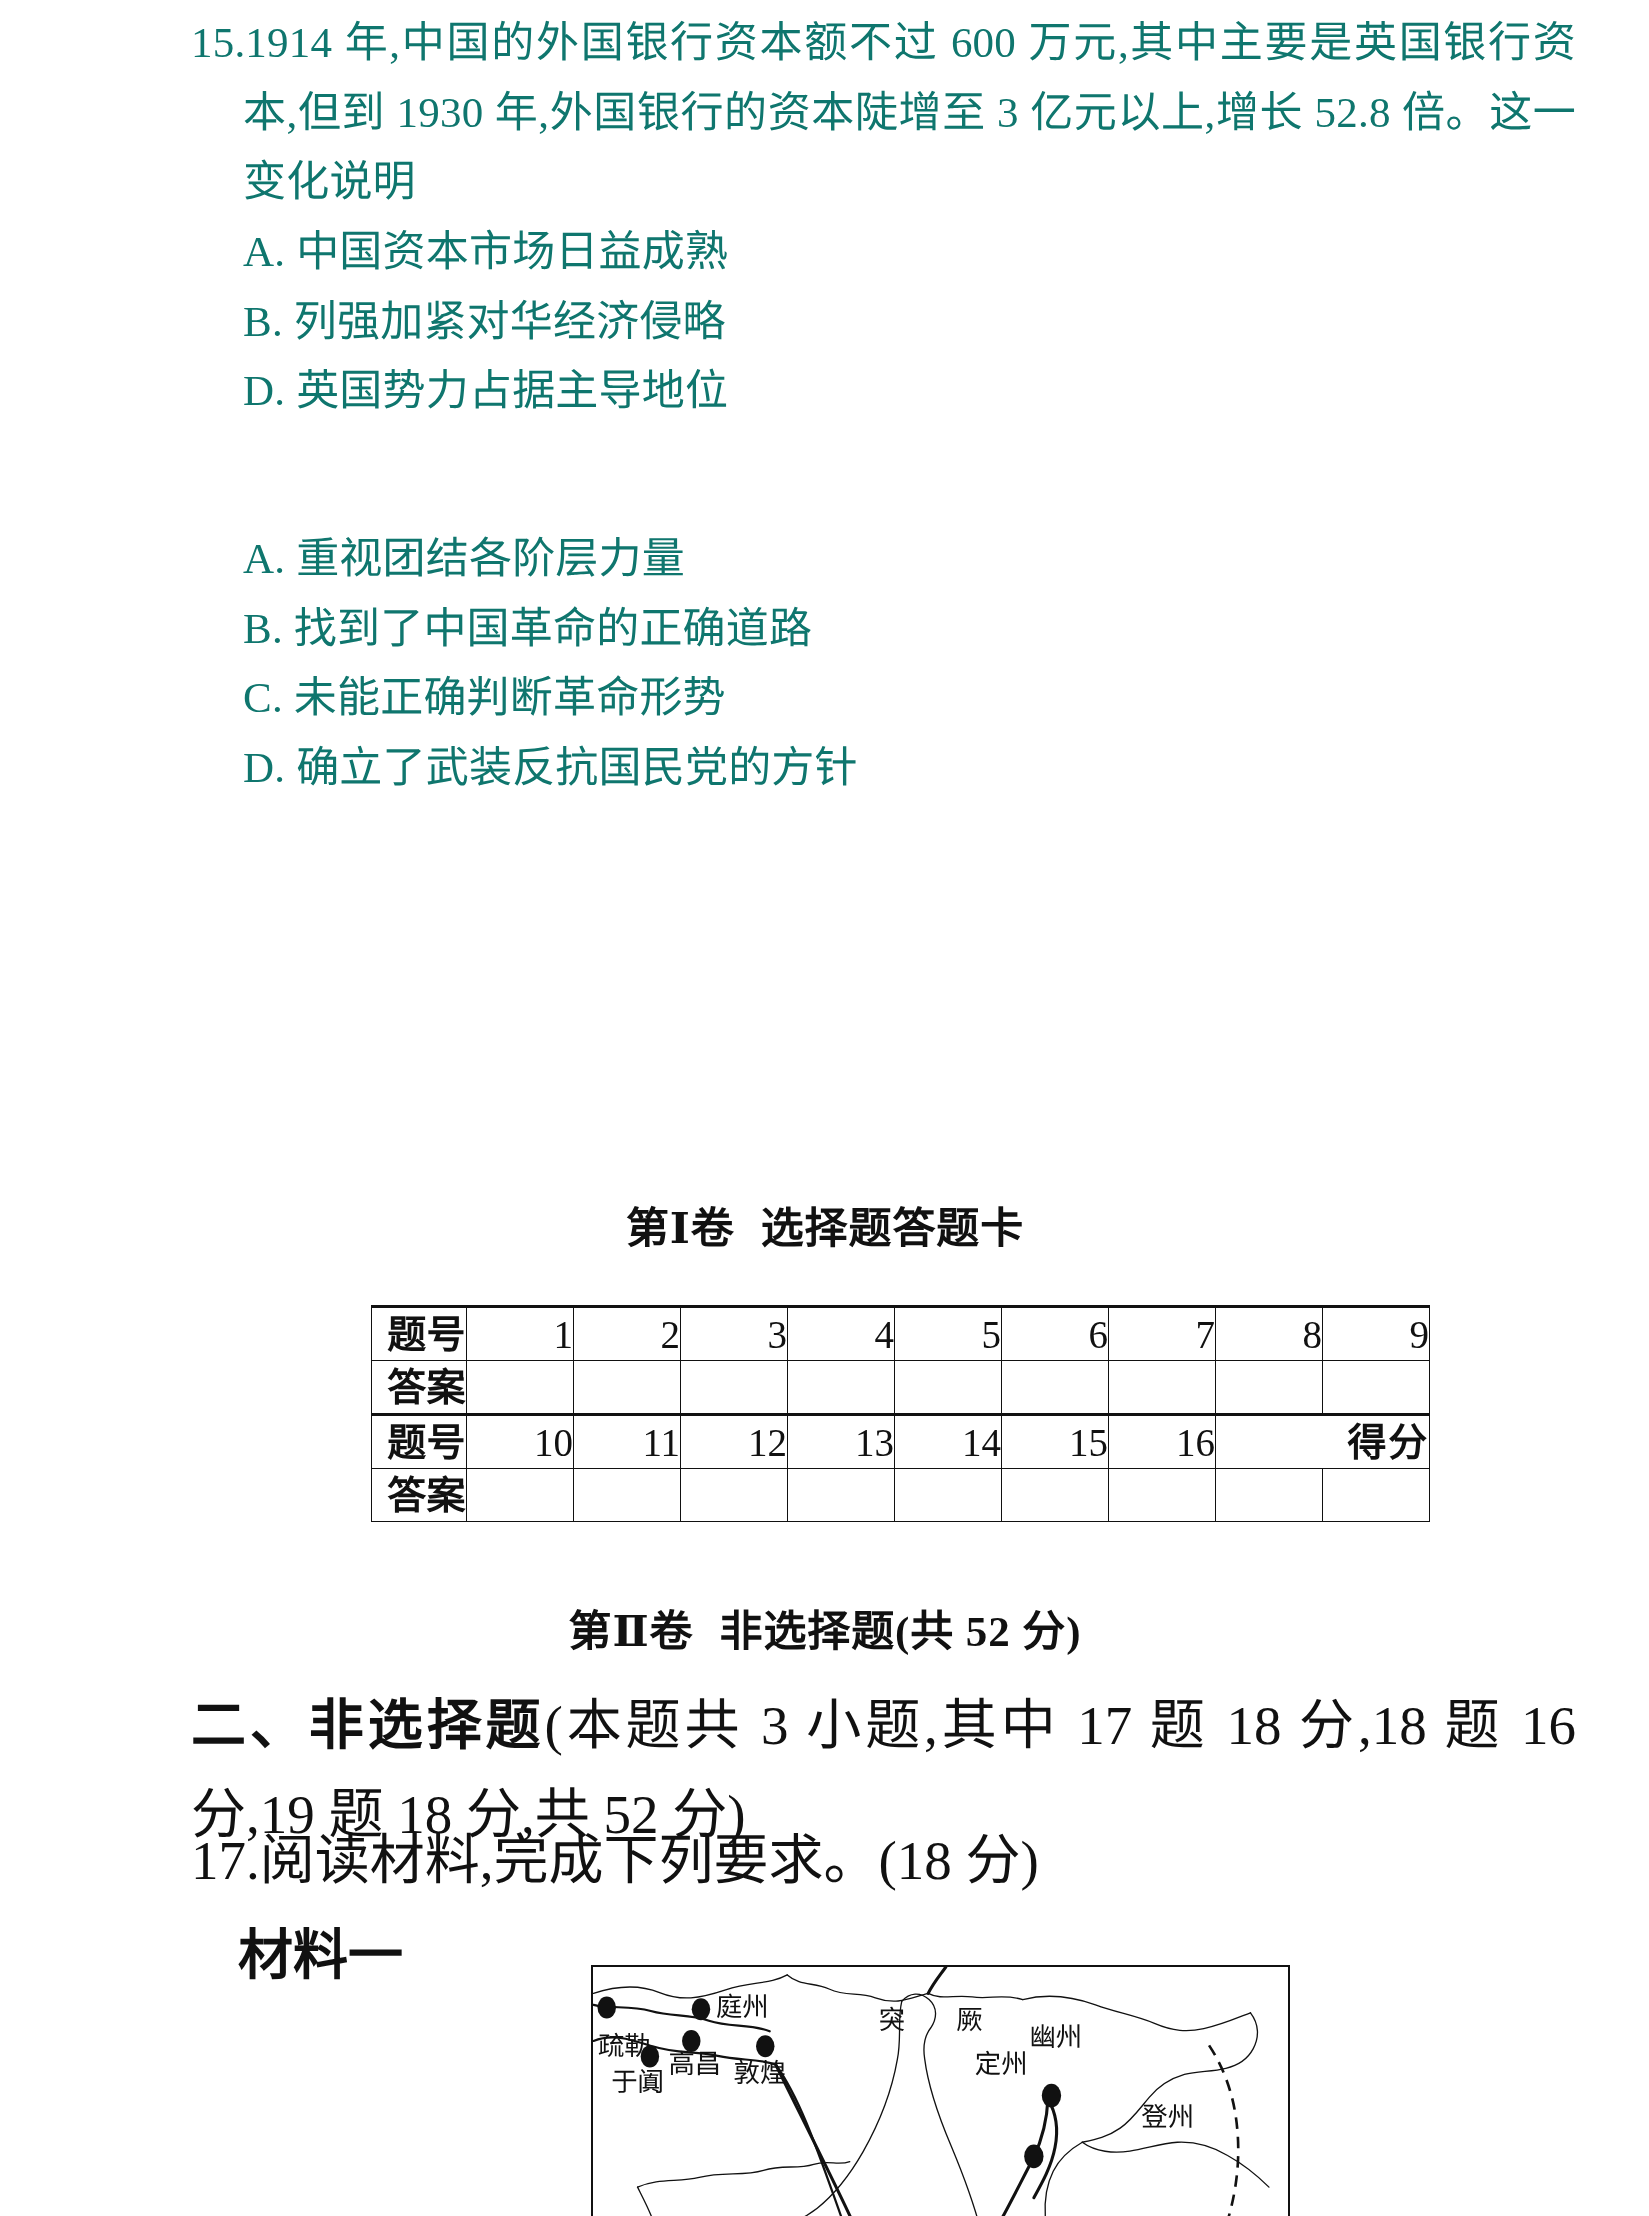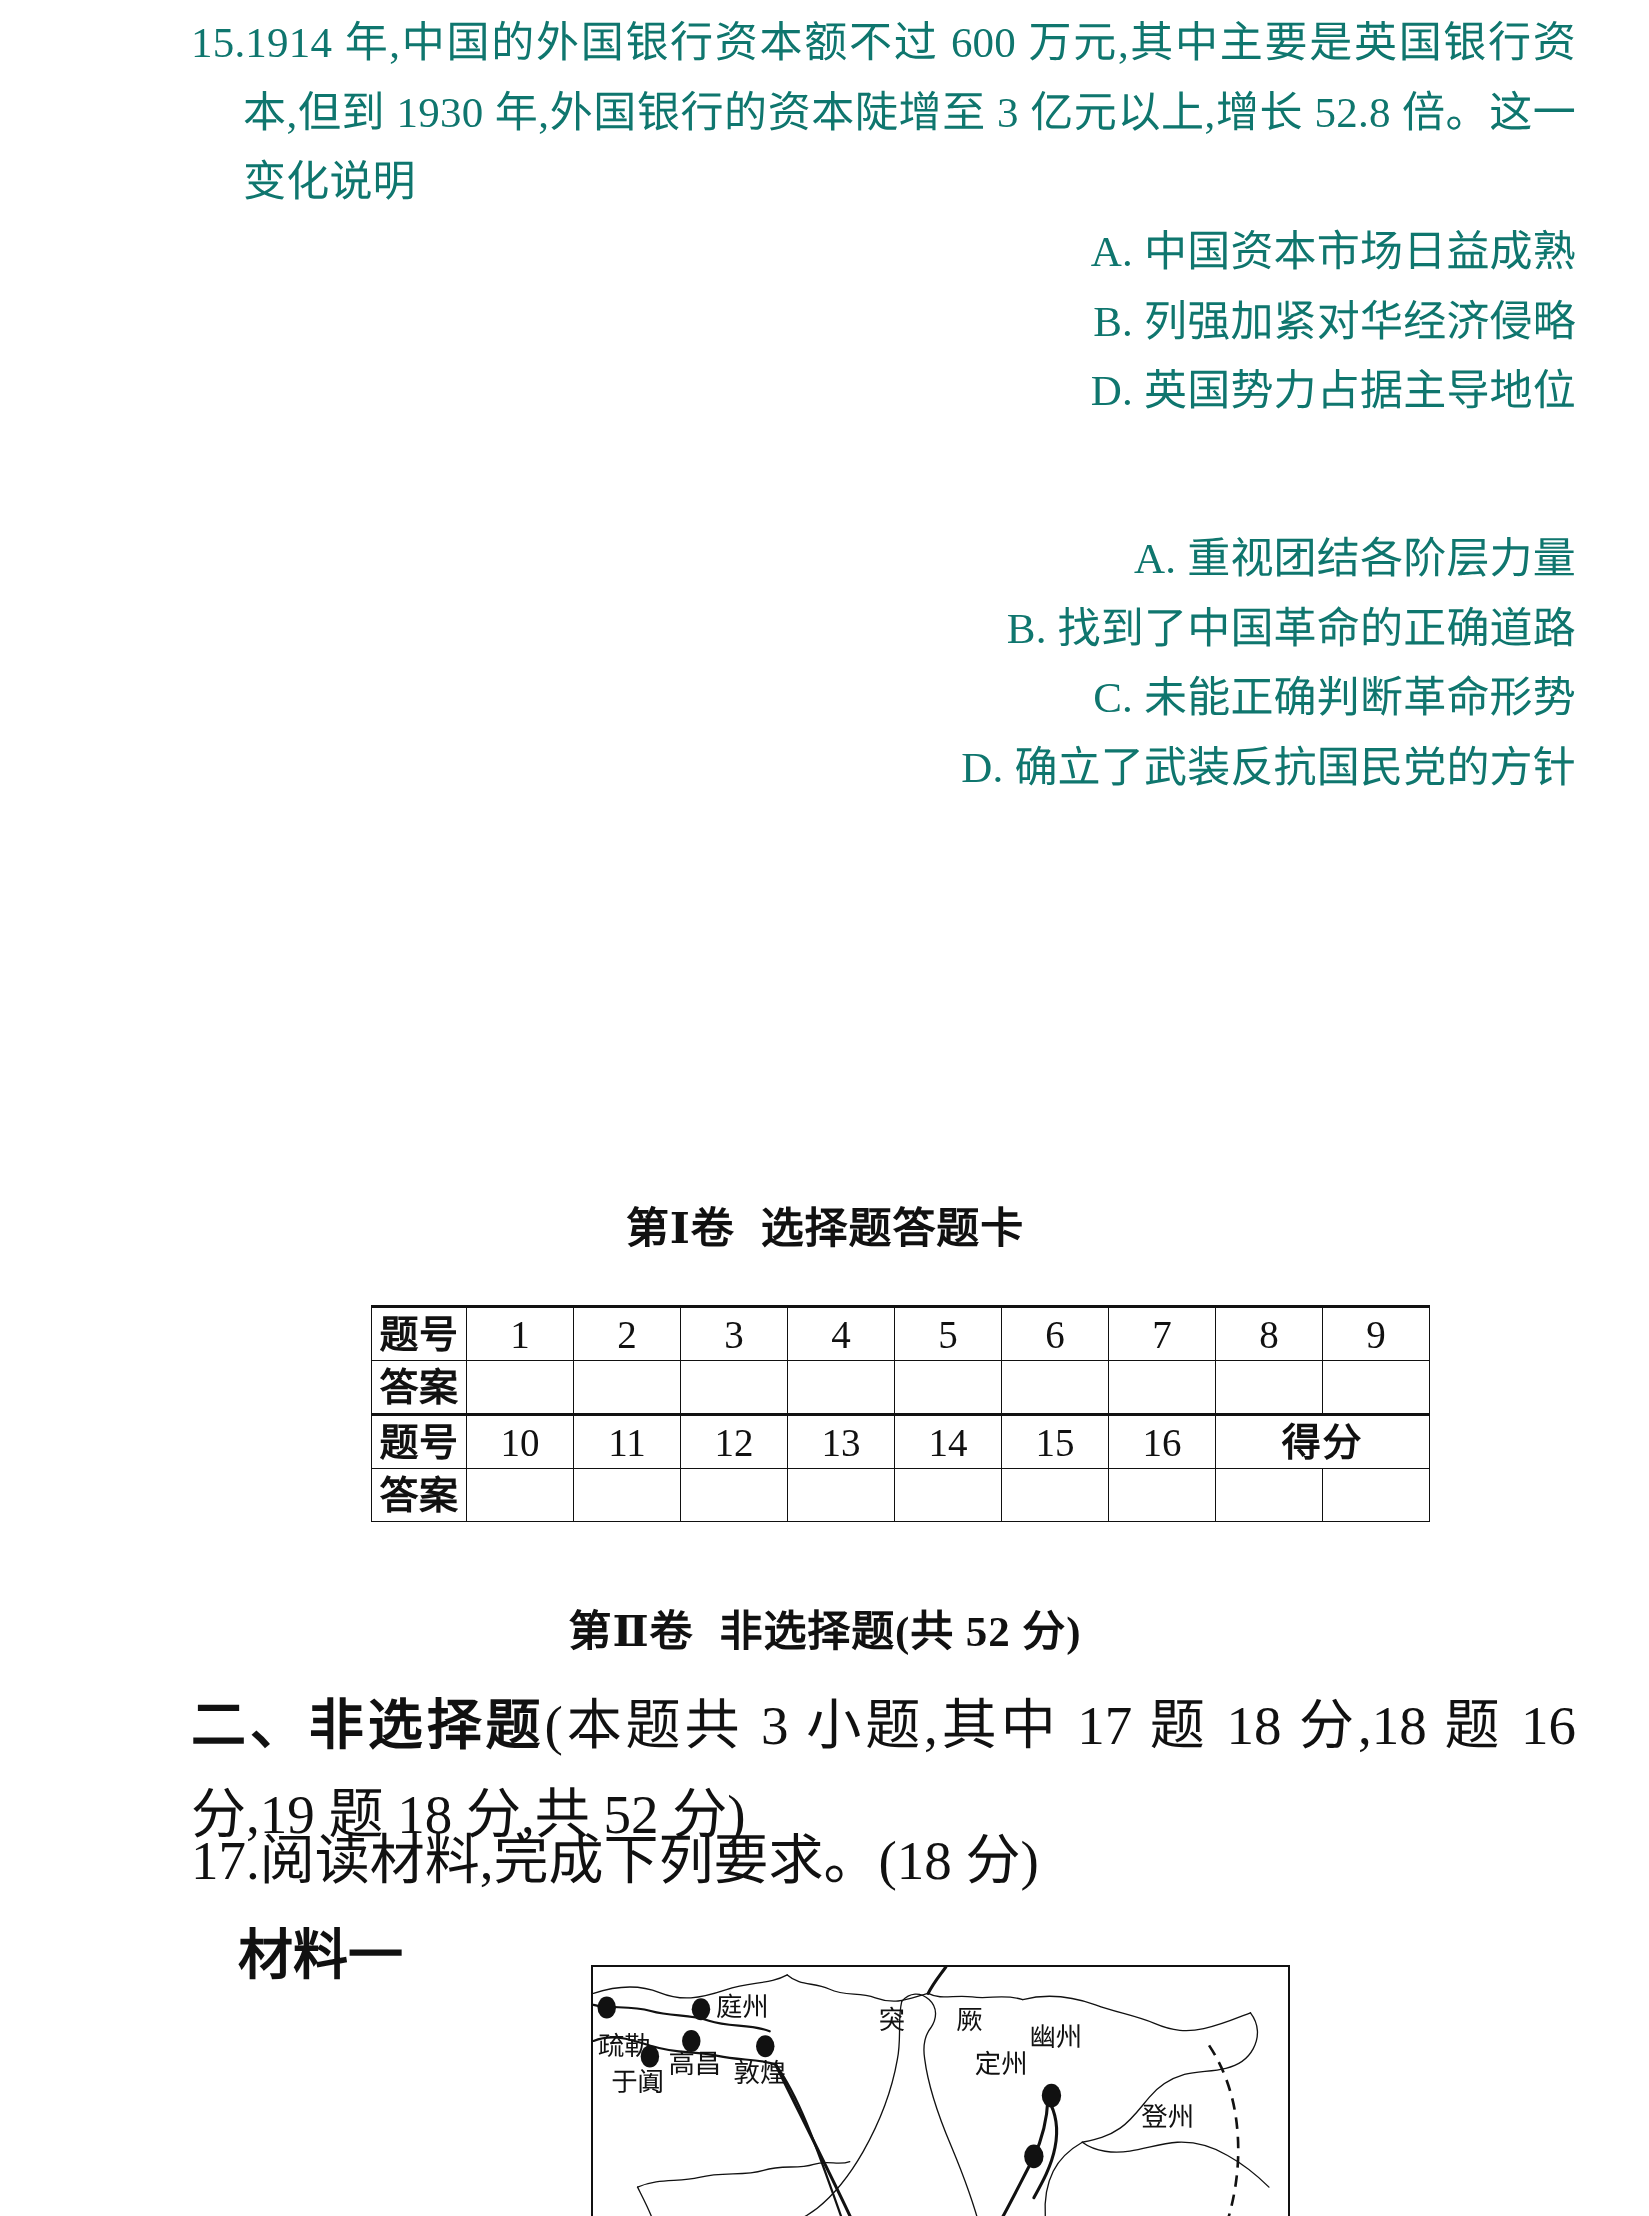--- a/index.html
+++ b/index.html
@@ -33,21 +33,20 @@
   .qbody {
     display: block;
     padding-left: 52px;
     text-indent: -52px;
     text-align: justify;
     text-justify: inter-ideograph;
   }
   .opt {
     display: block;
     padding-left: 52px;
-    text-align: right;
   }
 
   
   .center-head {
     position: absolute;
     left: 0;
     right: 0;
     text-align: center;
     font-size: 43px;
     font-weight: bold;
@@ -63,21 +62,21 @@
     width: 1059px;
   }
   table.ans {
     border-collapse: collapse;
     width: 100%;
     table-layout: fixed;
   }
   table.ans td {
     border: 1.3px solid #111;
     height: 52px;
-    text-align: center;
+    text-align: right;
     vertical-align: middle;
     font-size: 39px;
     line-height: 1;
     padding: 0;
   }
   table.ans td.lbl {
     font-weight: bold;
     width: 94px;
     letter-spacing: 0.4px;
   }

